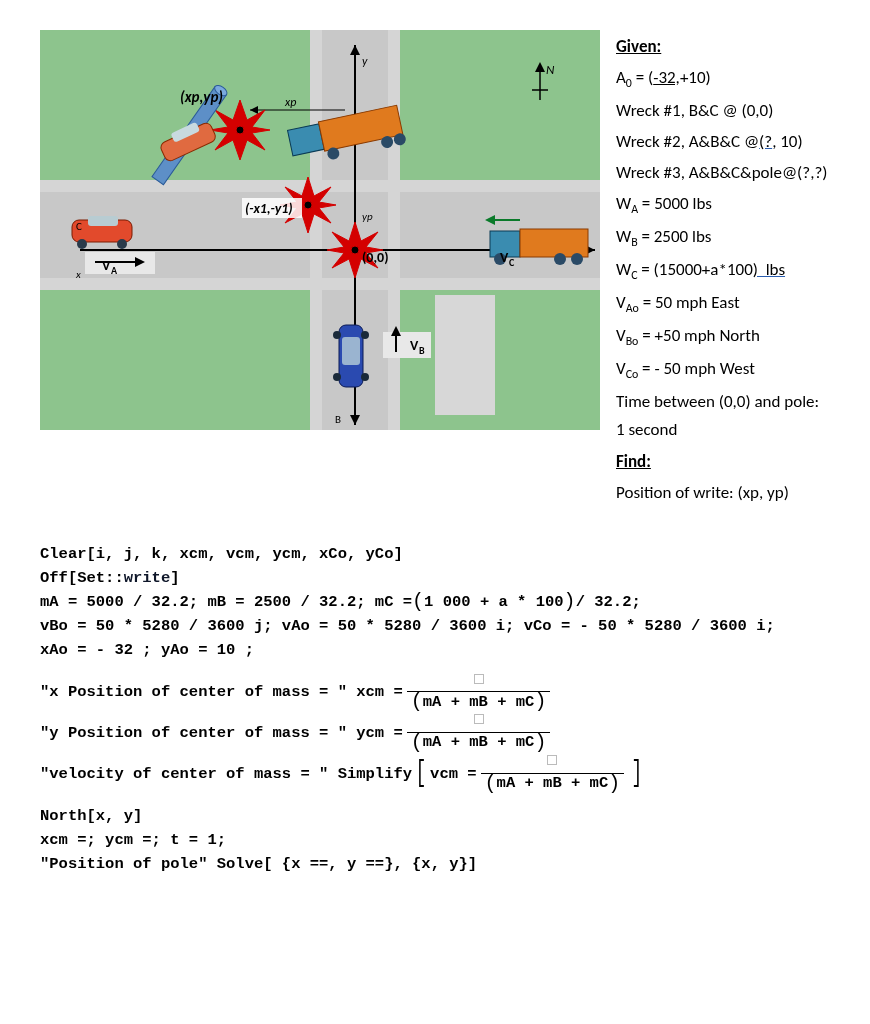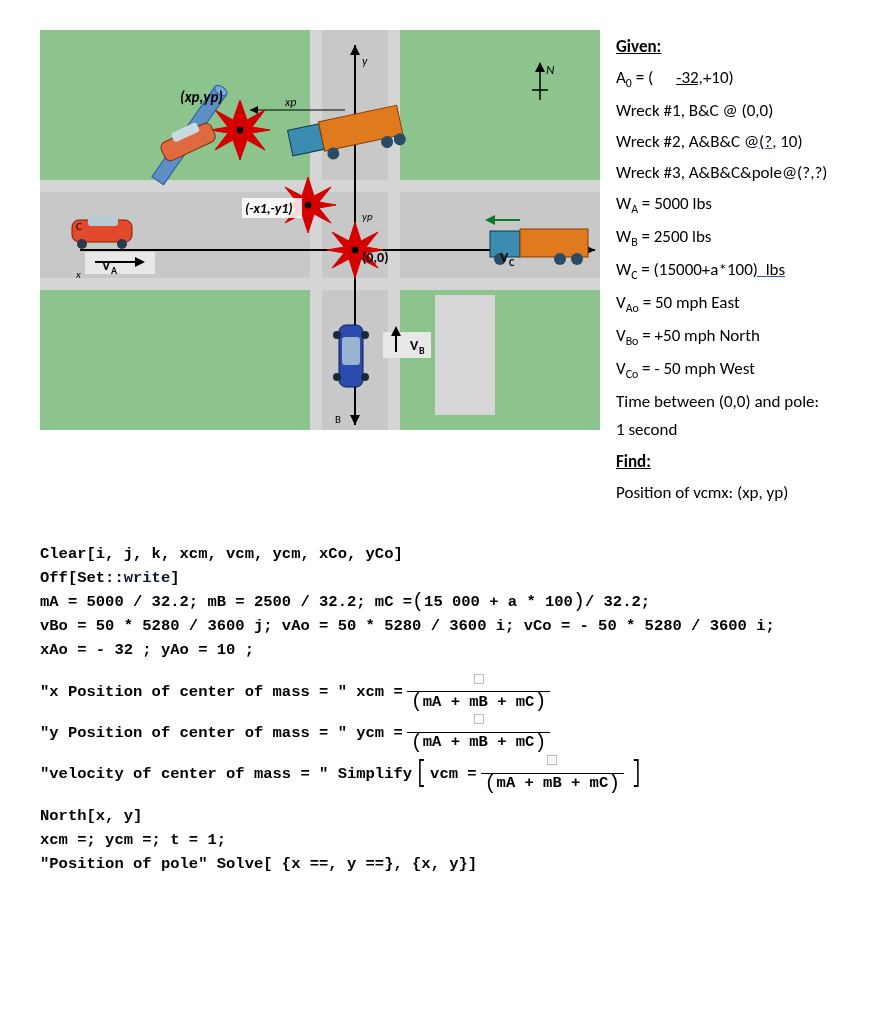--- a/index.html
+++ b/index.html
@@ -85,21 +85,21 @@
     line-height: 1;
   }
   .bracket {
     font-size: 30px;
     font-weight: normal;
     line-height: 0.9;
     display:inline-block;
     transform:scaleX(0.6);
   }
   sub { font-size: 0.7em; }
-  .ul { text-decoration: underline; color: inherit; margin-left: 23px; }
+  .ul { text-decoration: underline; color: inherit; }
   .blue-ul { text-decoration: underline; text-decoration-color:#2a5db0; }
 </style>
 </head>
 <body>
 
 <div class="top-row">
 
   <div class="diagram-box">
     <svg viewBox="0 0 560 400" width="560" height="400">
 
@@ -225,36 +225,36 @@
     <p>Wreck #2, A&amp;B&amp;C @<span class="blue-ul">(?</span>, 10)</p>
     <p>Wreck #3, A&amp;B&amp;C&amp;pole@(?,?)</p>
     <p>W<sub>A</sub> = 5000 lbs</p>
     <p>W<sub>B</sub> = 2500 lbs</p>
     <p>W<sub>C</sub> = (15000+a*100<span class="blue-ul">)&nbsp; lbs</span></p>
     <p>V<sub>Ao</sub> = 50 mph East</p>
     <p>V<sub>Bo</sub> = +50 mph North</p>
     <p>V<sub>Co</sub> = - 50 mph West</p>
     <p>Time between (0,0) and pole: 1 second</p>
     <p class="hdr">Find:</p>
-    <p>Position of vcmx: (xp, yp)</p>
+    <p>Position of write: (xp, yp)</p>
   </div>
 </div>
 
 <div class="code-block">
   <div class="line">Clear[i, j, k, xcm, vcm, ycm, xCo, yCo]</div>
   <div class="line">
     <span>Off[Set::</span>
       <span class="muted">write</span>
       <span>]</span>
   </div>
   <div class="line">
     <span>mA = 5000 / 32.2;  mB = 2500 / 32.2;  mC = </span>
     <span class="parenwrap">
         <span class="big-paren">(</span>
-        <span>15 000 + a * 100</span>
+        <span>1 000 + a * 100</span>
         <span class="big-paren">)</span>
       </span>
     <span> / 32.2;</span>
   </div>
   <div class="line">vBo = 50 * 5280 / 3600 j;  vAo = 50 * 5280 / 3600 i; vCo = - 50 * 5280 / 3600 i;</div>
   <div class="line">xAo = - 32 ; yAo = 10 ;</div>
   <div class="gap"></div>
 
   <div class="line">
     <span>"x Position of center of mass = " xcm = </span>

